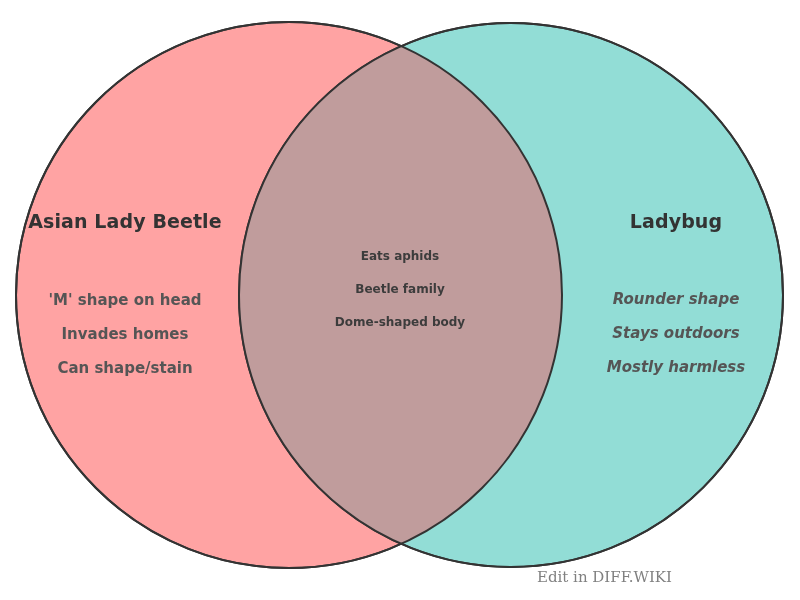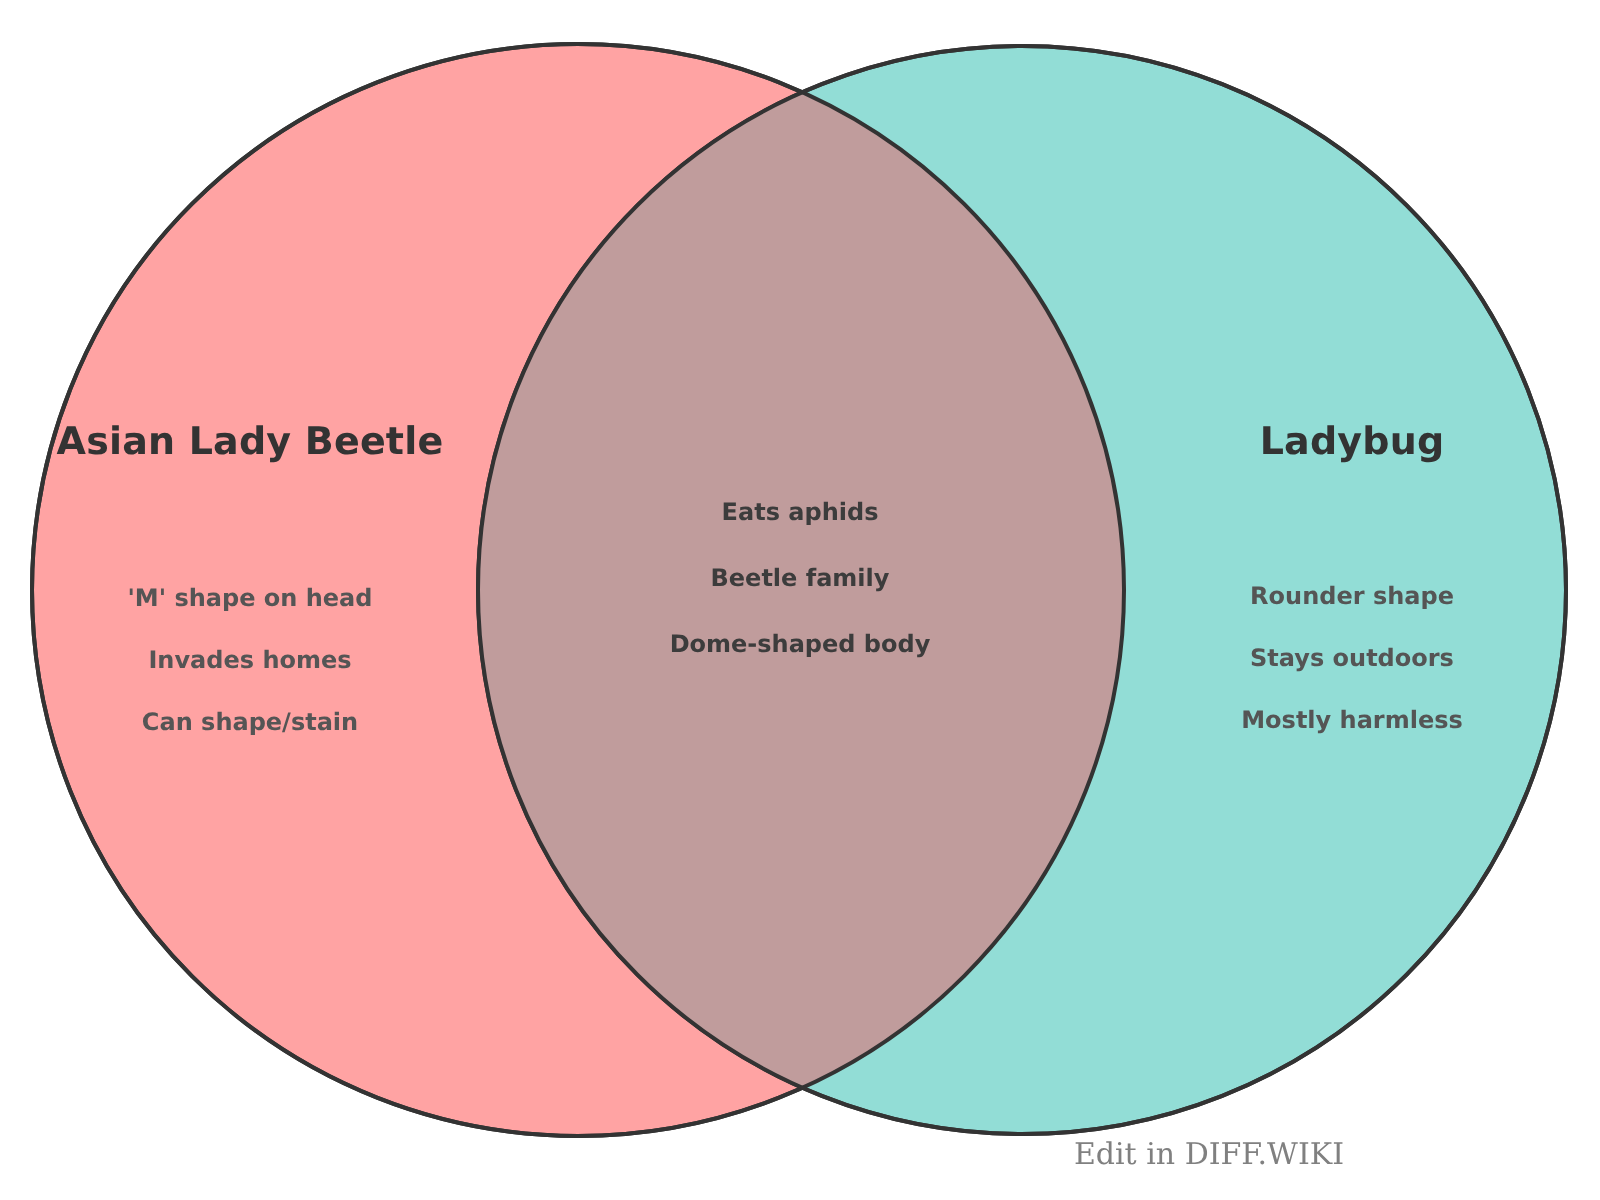--- a/index.html
+++ b/index.html
@@ -53,21 +53,21 @@
   .group-title {
     font-size: 19px;
     font-weight: bold;
     color: #333333;
     letter-spacing: 0.1px;
     white-space: nowrap;
     line-height: 1;
   }
 
   .item {
-    font-size: 12px;
+    font-size: 15px;
     font-weight: bold;
     color: #555555;
     white-space: nowrap;
     line-height: 1;
   }
 
   
   #group-left {
     left: 0px;
     top: 212px;
@@ -78,21 +78,21 @@
   #group-left .item { margin-bottom: 19px; }
 
   
   #group-right {
     left: 552px;
     top: 212px;
     width: 248px;
   }
   #group-right .group-title { margin-bottom: 0px; }
   #group-right .items { margin-top: 61px; }
-  #group-right .item { margin-bottom: 19px; }
+  #group-right .item { margin-bottom: 19px; font-style: italic; }
 
   
   #group-center {
     left: 275px;
     top: 250px;
     width: 250px;
   }
   #group-center .item {
     font-size: 12px;
     color: #3c3c3c;

